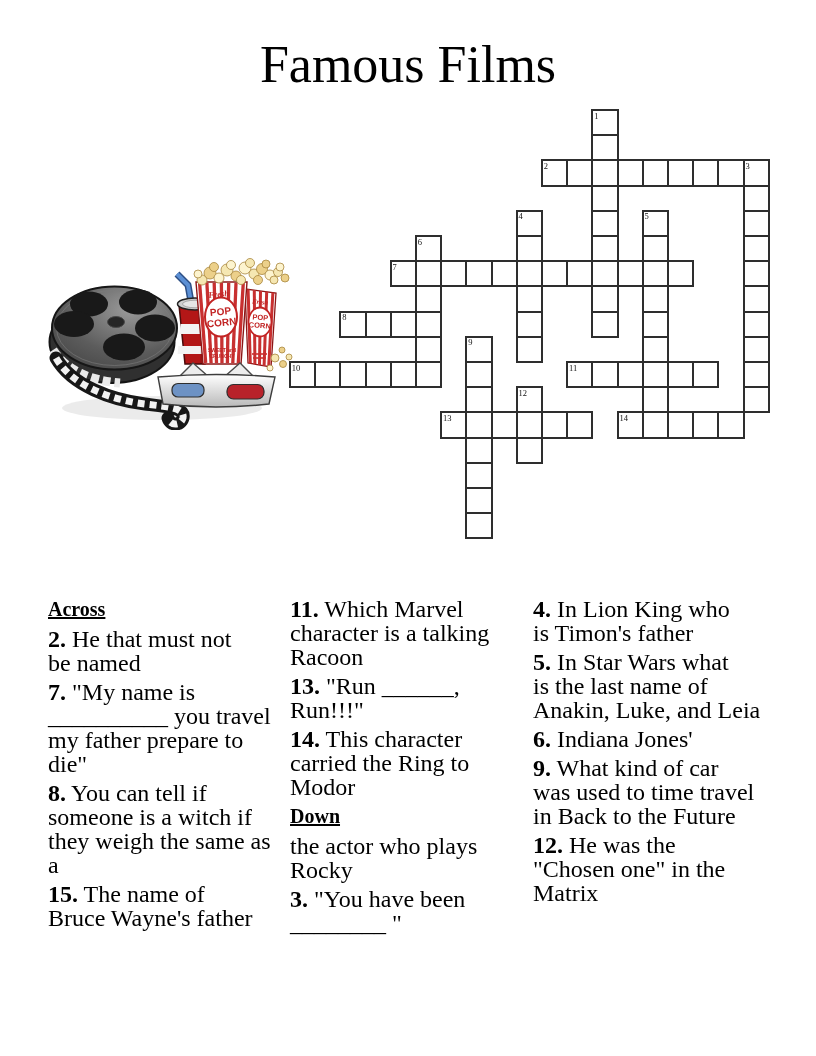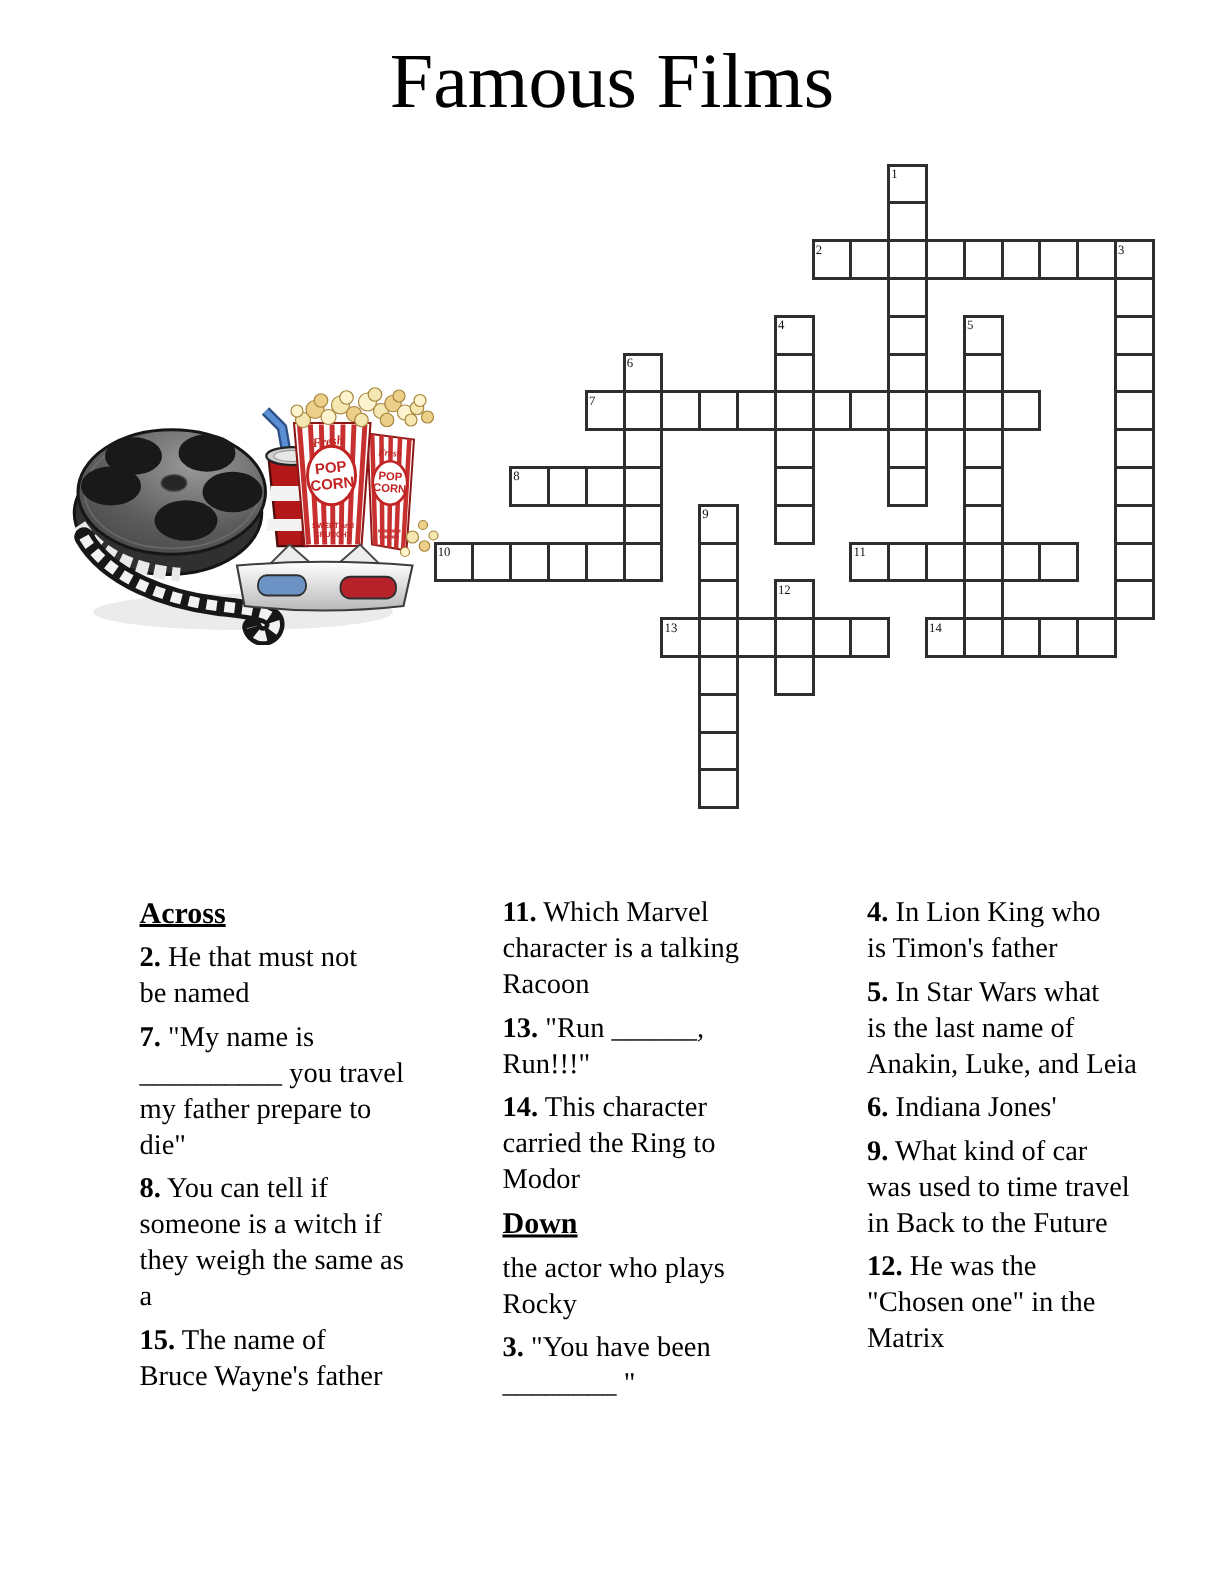--- a/index.html
+++ b/index.html
@@ -1,32 +1,32 @@
 <!DOCTYPE html>
 <html><head>
 <meta charset="utf-8">
 <title>Famous Films</title>
 <style>
   html,body{margin:0;padding:0;background:#fff;}
   .page{position:relative;width:816px;height:1056px;background:#fff;overflow:hidden;
         font-family:"Liberation Serif",serif;color:#000;}
-  .title{position:absolute;top:28px;left:0;right:0;margin:0;text-align:center;
+  .title{position:absolute;top:38px;left:0;right:0;margin:0;text-align:center;
          font-size:52px;font-weight:400;line-height:1.05;}
   #grid-svg{position:absolute;left:289px;top:109px;}
   #clipart-svg{position:absolute;left:42px;top:258px;}
   .cellnum{font-family:"Liberation Serif",serif;font-size:8.5px;fill:#111;}
   .clues{position:absolute;top:597px;left:0;width:816px;height:400px;}
-  .clue-col{position:absolute;top:0;margin-left:45px;}
+  .clue-col{position:absolute;top:0;}
   #clue-col-1{left:48px;}
   #clue-col-2{left:290px;}
   #clue-col-3{left:533px;}
   .clue-heading{font-size:20px;font-weight:bold;text-decoration:underline;
                 line-height:24px;margin:0 0 6px 0;}
   .clue{margin:0 0 5px 0;}
-  .clue-line{font-size:19px;line-height:24px;white-space:pre;}
+  .clue-line{font-size:24px;line-height:24px;white-space:pre;}
   .clue-num{font-weight:bold;}
   .poptext{font-family:"Liberation Sans",sans-serif;font-weight:bold;fill:#c22424;}
   .freshtext{font-family:"Liberation Serif",serif;font-style:italic;font-weight:bold;fill:#c22424;}
 </style>
 </head>
 <body>
 
 <div class="page">
 
   <h1 class="title">Famous Films</h1>

